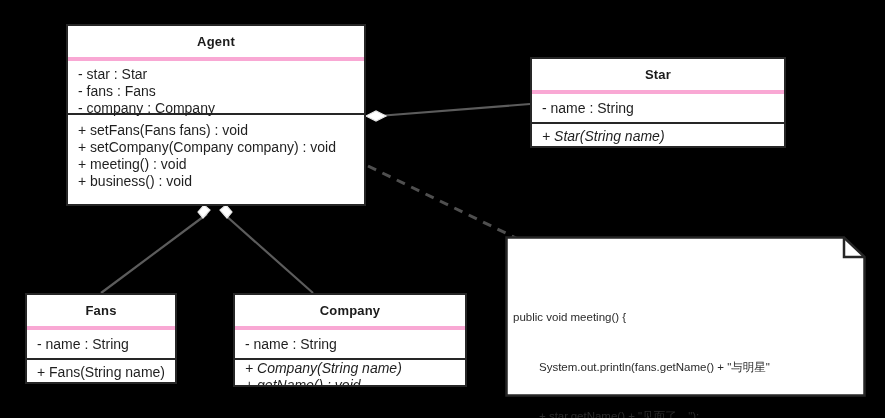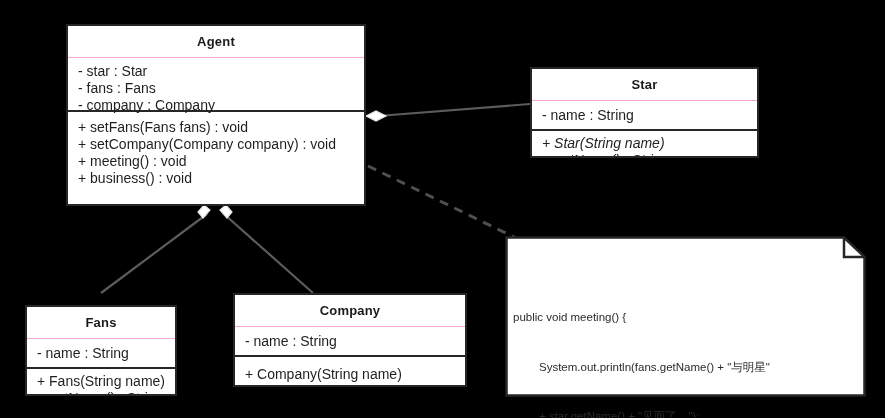--- a/index.html
+++ b/index.html
@@ -24,21 +24,21 @@
     box-sizing: border-box;
     overflow: hidden;
     z-index: 3;
   }
   .uml-title {
     text-align: center;
     font-weight: bold;
     font-size: 13px;
     color: #1a1a1a;
     padding: 8px 4px 8px 4px;
-    border-bottom: 1px solid #f9a8d4;
+    border-bottom: 4px solid #f9a8d4;
     box-sizing: border-box;
     letter-spacing: 0.2px;
   }
   .uml-section {
     box-sizing: border-box;
     padding: 5px 0 4px 10px;
   }
   .uml-section.with-rule {
     border-bottom: 2px solid #262626;
   }
@@ -47,31 +47,31 @@
     color: #1f1f1f;
     line-height: 17px;
     white-space: nowrap;
   }
 
   
   #class-agent   { left: 66px;  top: 24px;  width: 300px; height: 182px; }
   #agent-attrs   { height: 54px; }
   #agent-ops     { padding-top: 7px; }
 
-  #class-star    { left: 530px; top: 67px;  width: 229px; height: 91px; }
+  #class-star    { left: 530px; top: 57px;  width: 256px; height: 91px; }
   #star-attrs    { height: 30px; padding-top: 6px; }
   #star-ops      { padding-top: 4px; font-style: italic; }
 
-  #class-fans    { left: 25px;  top: 293px; width: 152px; height: 91px; margin-top: 12px; }
+  #class-fans    { left: 25px;  top: 293px; width: 152px; height: 91px; }
   #fans-attrs    { height: 30px; padding-top: 6px; }
   #fans-ops      { padding-top: 4px; }
 
   #class-company { left: 233px; top: 293px; width: 234px; height: 94px; }
   #company-attrs { height: 30px; padding-top: 6px; }
-  #company-ops   { padding-top: 9px; }
+  #company-ops   { padding-top: 0; font-style: italic; }
 
   
   #note {
     position: absolute;
     left: 505px;
     top: 236px;
     width: 361px;
     height: 161px;
     z-index: 3;
   }

